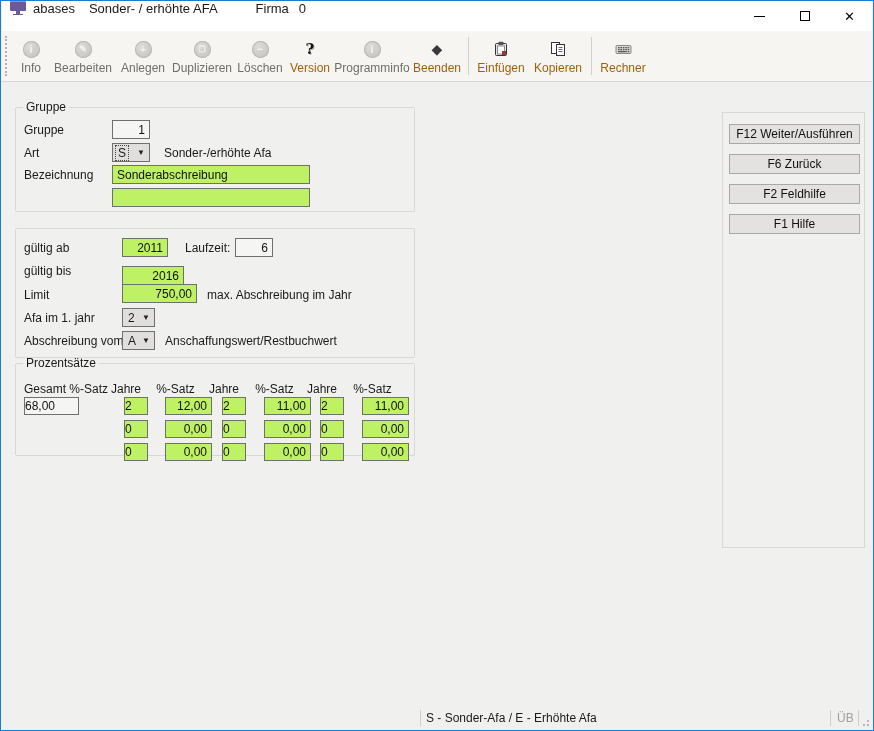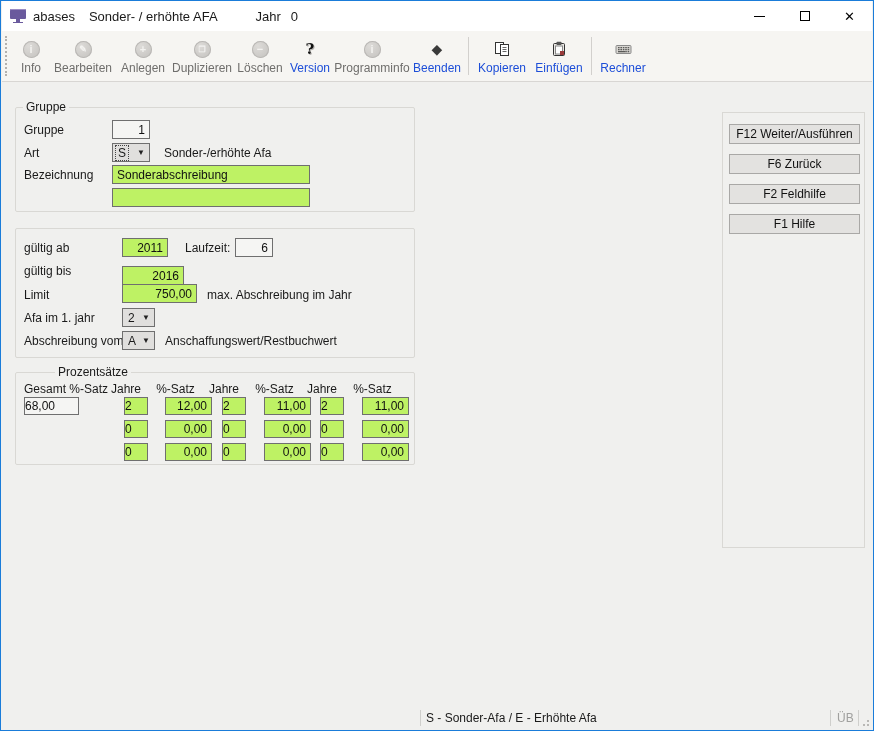--- a/index.html
+++ b/index.html
@@ -7,21 +7,21 @@
   body { font-family:"Liberation Sans", sans-serif; font-size:12px; color:#1a1a1a; }
 
   .window {
     position:relative; width:874px; height:731px;
     border:1px solid #1a7cd9; background:#f0f0ee; overflow:hidden;
   }
 
   
   .titlebar {
     position:absolute; left:1px; top:0; right:1px; height:30px;
-    background:#ffffff; display:flex; align-items:center;
+    background:#ffffff; display:flex; 
   }
   .app-icon { position:relative; width:16px; height:14px; margin-left:8px; margin-right:7px; }
   .app-icon .screen { position:absolute; left:0; top:0; width:16px; height:10px; background:#6a5a9d; border-radius:1px; box-shadow:inset 0 1px 0 #9a8cc4; }
   .app-icon .stand  { position:absolute; left:6px; top:10px; width:4px; height:3px; background:#6a5a9d; }
   .app-icon .base   { position:absolute; left:3px; top:12.5px; width:10px; height:1.5px; background:#6a5a9d; }
   .title-text { font-size:13px; }
   .t-app { margin-right:14px; }
   .t-title { margin-right:38px; }
   .t-firma { margin-right:10px; }
   .win-controls { position:absolute; right:0; top:0; height:30px; display:flex; }
@@ -31,21 +31,21 @@
   .glyph-close { font-size:13px; line-height:1; color:#000; }
 
   
   .toolbar {
     position:absolute; left:1px; top:30px; right:1px; height:51px;
     background:#f6f5f2; border-bottom:1px solid #d8d6d3;
     display:flex; align-items:stretch;
   }
   .tb-gripper { width:5px; margin:5px 2px 5px 3px; border-left:2px dotted #b3b1ae; }
   .tb-item { display:flex; flex-direction:column; align-items:center; justify-content:center; padding-top:3px; }
-  .tb-label { margin-top:3px; color:#1d4ed8; white-space:nowrap; }
+  .tb-label { margin-top:3px; color:#a16207; white-space:nowrap; }
   .tb-item.disabled .tb-label { color:#6f6e6c; }
   .tb-sep { width:1px; background:#d2d0cd; margin:6px 4px; }
   .ico { height:18px; display:flex; align-items:center; justify-content:center; }
   .circle-ico {
     width:17px; height:17px; border-radius:50%;
     background:radial-gradient(circle at 35% 30%, #dddbd8, #c3c1be);
     box-shadow:inset 0 0 0 1px #bab8b5;
     color:#f3f2f0; font-weight:bold; font-size:11px; line-height:17px; text-align:center;
   }
   .q-ico { font-size:15px; font-weight:bold; color:#111; text-shadow:1px 1px 0 #b5b3b0; font-family:"DejaVu Serif", serif; }
@@ -102,21 +102,21 @@
 <div class="window">
 
   <div class="titlebar">
     <span class="app-icon">
       <span class="screen"></span>
         <span class="stand"></span>
         <span class="base"></span>
     </span>
     <span class="title-text t-app">abases</span>
     <span class="title-text t-title">Sonder- / erhöhte AFA</span>
-    <span class="title-text t-firma">Jahr</span>
+    <span class="title-text t-firma">Firma</span>
     <span class="title-text">0</span>
     <div class="win-controls">
       <div class="win-btn">
           <span class="glyph-min"></span>
         </div>
       <div class="win-btn">
           <span class="glyph-max"></span>
         </div>
       <div class="win-btn">
           <span class="glyph-close">✕</span>
@@ -171,42 +171,42 @@
     </div>
     <div class="tb-item" style="width:54px">
       <span class="ico">
           <span class="diamond-ico">◆</span>
         </span>
       <span class="tb-label">Beenden</span>
     </div>
 
     <div class="tb-sep"></div>
 
+    <div class="tb-item" style="width:56px">
+      <span class="ico">
+        <svg width="16" height="16" viewBox="0 0 16 16">
+          <rect x="2.5" y="2.5" width="11" height="12" rx="1" fill="#e8e6e2" stroke="#333"></rect>
+          <rect x="5.5" y="0.8" width="5" height="3.2" rx="0.8" fill="#555"></rect>
+          <rect x="4.5" y="5" width="7" height="8" fill="#fff" stroke="#888"></rect>
+          <rect x="9" y="10" width="4" height="4" fill="#9a3b3b"></rect>
+        </svg>
+      </span>
+      <span class="tb-label">Einfügen</span>
+    </div>
     <div class="tb-item" style="width:58px">
       <span class="ico">
         <svg width="16" height="16" viewBox="0 0 16 16">
           <rect x="1.5" y="1.5" width="8" height="11" fill="#fff" stroke="#333"></rect>
           <rect x="6.5" y="3.5" width="8" height="11" fill="#fff" stroke="#333"></rect>
           <line x1="8.5" y1="6.5" x2="12.5" y2="6.5" stroke="#666"></line>
           <line x1="8.5" y1="8.5" x2="12.5" y2="8.5" stroke="#666"></line>
           <line x1="8.5" y1="10.5" x2="12.5" y2="10.5" stroke="#666"></line>
         </svg>
       </span>
       <span class="tb-label">Kopieren</span>
-    </div>
-    <div class="tb-item" style="width:56px">
-      <span class="ico">
-        <svg width="16" height="16" viewBox="0 0 16 16">
-          <rect x="2.5" y="2.5" width="11" height="12" rx="1" fill="#e8e6e2" stroke="#333"></rect>
-          <rect x="5.5" y="0.8" width="5" height="3.2" rx="0.8" fill="#555"></rect>
-          <rect x="4.5" y="5" width="7" height="8" fill="#fff" stroke="#888"></rect>
-          <rect x="9" y="10" width="4" height="4" fill="#9a3b3b"></rect>
-        </svg>
-      </span>
-      <span class="tb-label">Einfügen</span>
     </div>
 
     <div class="tb-sep"></div>
 
     <div class="tb-item" style="width:54px">
       <span class="ico">
         <svg width="17" height="16" viewBox="0 0 17 16">
           <rect x="1" y="4.5" width="15" height="8" rx="1" fill="#d8d6d2" stroke="#8a8a8a"></rect>
           <g fill="#5a5a58">
             <rect x="3" y="6" width="1.6" height="1.3"></rect>
@@ -261,21 +261,21 @@
       <span class="dd-value">2</span>
       <span class="dd-arrow">▼</span>
     </div>
     <span class="flabel" style="left:22px; top:251px;">Abschreibung vom:</span>
     <div class="dropdown" style="left:120px; top:248px; width:33px;">
       <span class="dd-value">A</span>
       <span class="dd-arrow">▼</span>
     </div>
     <span class="fdesc" style="left:163px; top:251px;">Anschaffungswert/Restbuchwert</span>
 
-    <fieldset class="gbox" style="left:13px; top:282px; width:400px; height:100px;padding-left:32px;">
+    <fieldset class="gbox" style="left:13px; top:273px; width:400px; height:100px;">
       <legend>Prozentsätze</legend>
     </fieldset>
     <span class="flabel" style="left:22px; top:299px;">Gesamt %-Satz</span>
     <span class="col-hdr" style="left:109px; top:299px; width:24px;">Jahre</span>
     <span class="col-hdr" style="left:150px; top:299px; width:47px;">%-Satz</span>
     <span class="col-hdr" style="left:207px; top:299px; width:24px;">Jahre</span>
     <span class="col-hdr" style="left:249px; top:299px; width:47px;">%-Satz</span>
     <span class="col-hdr" style="left:305px; top:299px; width:24px;">Jahre</span>
     <span class="col-hdr" style="left:347px; top:299px; width:47px;">%-Satz</span>
 

